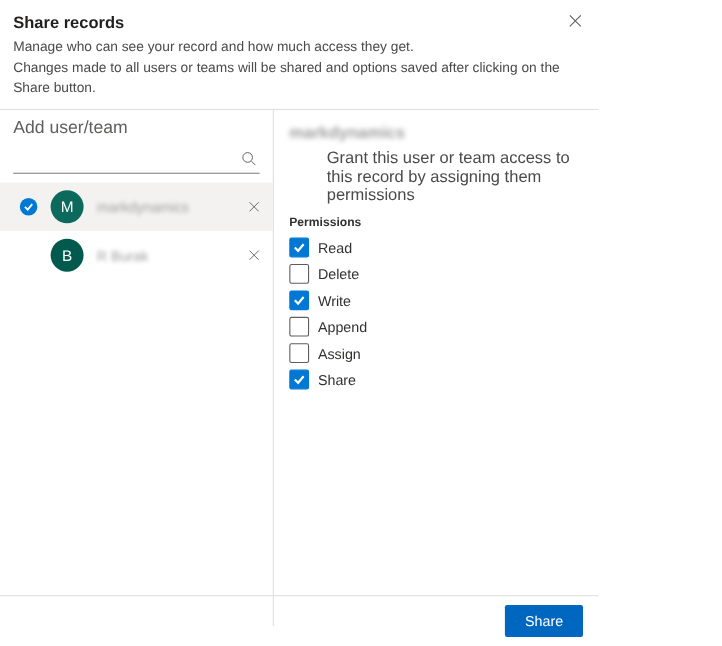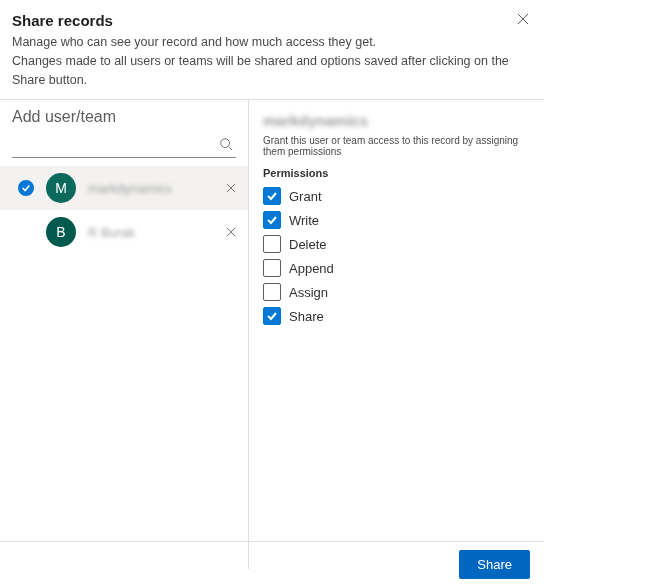--- a/index.html
+++ b/index.html
@@ -53,21 +53,21 @@
     color: #fff; font-size: 14px; font-weight: 500; margin-right: 12px;
   }
   .avatar.m { background: #0b6a5c; }
   .avatar.b { background: #025a4e; }
   .user-name { flex: 1; color: #9e9e9e; filter: blur(2px); font-size: 13px; }
   .remove-btn { width: 18px; height:18px; display:flex; align-items:center; justify-content:center; cursor:pointer; }
   .right-title {
     font-size: 15px; font-weight: 600; color: #9e9e9e;
     filter: blur(2.5px); margin-bottom: 6px;
   }
-  .right-desc { font-size: 10px; color: #4a4a4a; margin-bottom: 10px; }
+  .right-desc { font-size: 15px; color: #4a4a4a; margin-bottom: 10px; margin-left: 34px; }
   .perm-heading { font-size: 11px; font-weight: 600; margin-bottom: 6px; }
   .perm-row { display: flex; align-items: center; height: 22px; margin-bottom: 2px; cursor:pointer; }
   .cbox {
     width: 18px; height: 18px; border: 1px solid #605e5c; border-radius: 2px;
     margin-right: 8px; display:flex; align-items:center; justify-content:center;
   }
   .cbox.checked { background: #0078d4; border-color: #0078d4; }
   .perm-label { font-size: 13px; }
   .footer {
     position: absolute; bottom: 0; left: 0; right: 0;
@@ -150,36 +150,36 @@
       <div class="right-title">markdynamics</div>
       <div class="right-desc">Grant this user or team access to this record by assigning them permissions</div>
       <div class="perm-heading">Permissions</div>
 
       <div class="perm-row">
         <div class="cbox checked">
             <svg width="12" height="12" viewBox="0 0 12 12">
               <path d="M2 6 L5 9 L10 3" stroke="#fff" stroke-width="2" fill="none"></path>
             </svg>
           </div>
-        <span class="perm-label">Grant</span>
+        <span class="perm-label">Read</span>
+      </div>
+      <div class="perm-row">
+        <div class="cbox"></div>
+        <span class="perm-label">Delete</span>
       </div>
       <div class="perm-row">
         <div class="cbox checked">
             <svg width="12" height="12" viewBox="0 0 12 12">
               <path d="M2 6 L5 9 L10 3" stroke="#fff" stroke-width="2" fill="none"></path>
             </svg>
           </div>
         <span class="perm-label">Write</span>
       </div>
       <div class="perm-row">
         <div class="cbox"></div>
-        <span class="perm-label">Delete</span>
-      </div>
-      <div class="perm-row">
-        <div class="cbox"></div>
         <span class="perm-label">Append</span>
       </div>
       <div class="perm-row">
         <div class="cbox"></div>
         <span class="perm-label">Assign</span>
       </div>
       <div class="perm-row">
         <div class="cbox checked">
             <svg width="12" height="12" viewBox="0 0 12 12">
               <path d="M2 6 L5 9 L10 3" stroke="#fff" stroke-width="2" fill="none"></path>

